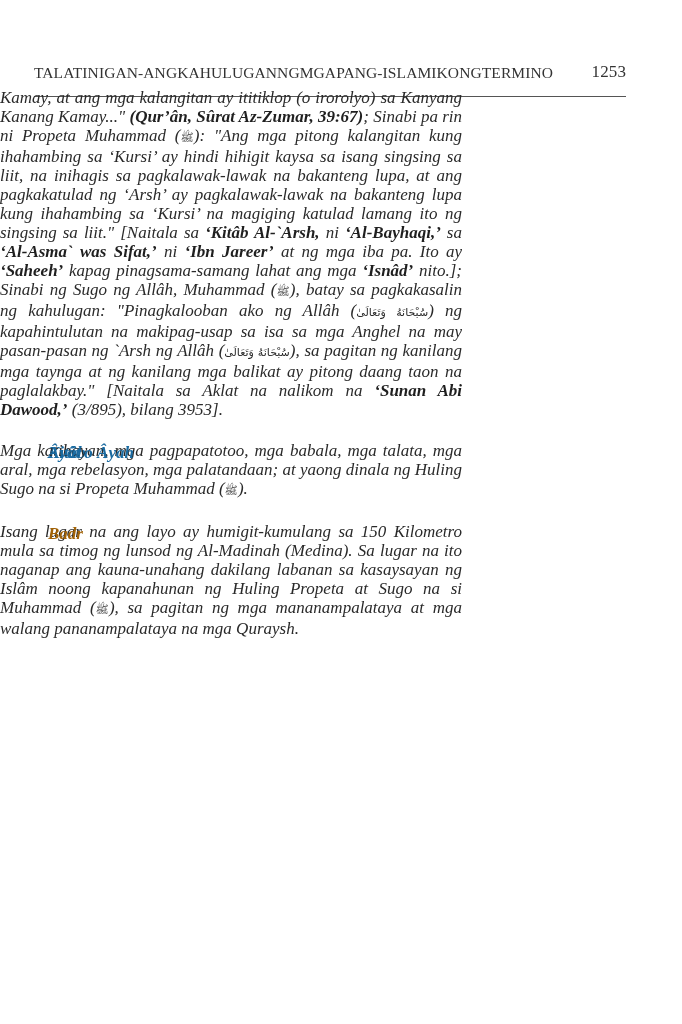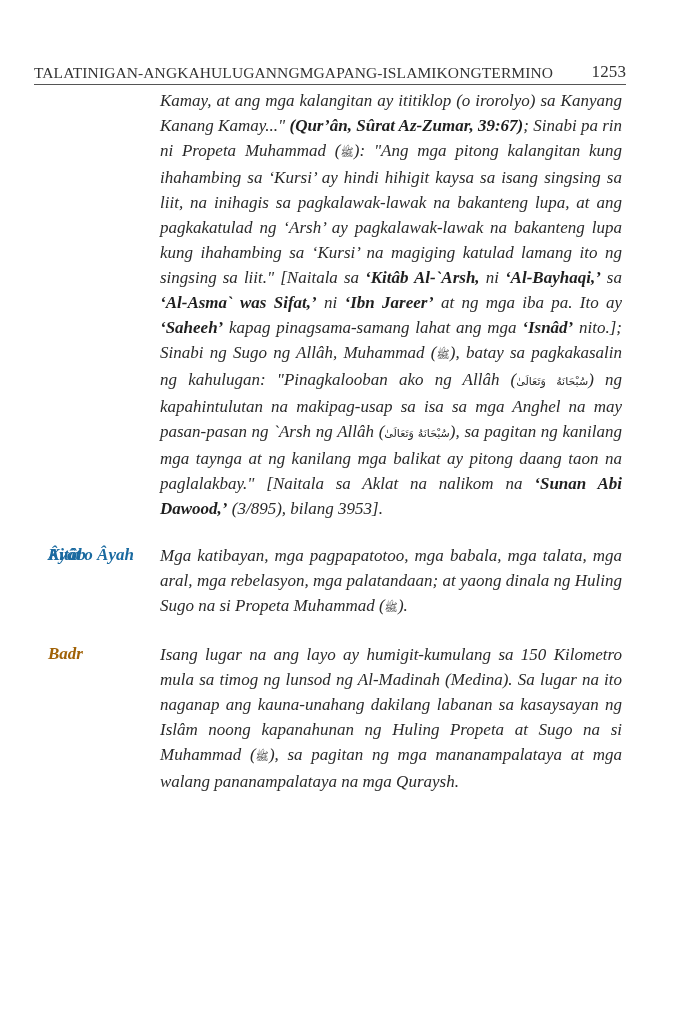--- a/index.html
+++ b/index.html
@@ -1,27 +1,27 @@
 <!DOCTYPE html>
 <html><head>
 <meta charset="utf-8">
 <style>
   html, body { margin: 0; padding: 0; background: #ffffff; }
   body { width: 682px; height: 1024px; position: relative; overflow: hidden;
          font-family: "Liberation Serif", "DejaVu Serif", serif; color: #222; }
   .header { position: absolute; left: 34px; top: 60px; width: 592px; height: 22px;
             border-bottom: 1px solid #555; display: flex; justify-content: space-between;
-            align-items: flex-end; font-size: 15.5px; letter-spacing: 0.1px; color: #333; padding-bottom: 2px; }
+            align-items: flex-end; font-size: 15.5px; letter-spacing: 0.1px; color: #333; padding-bottom: 14px; }
   .header .page-num { font-size: 17px; }
   .content { position: absolute; left: 0; top: 88px; width: 682px; }
   .entry { position: relative; margin-bottom: 22px; }
   .term { position: absolute; left: 48px; top: 2px; font-weight: bold; font-style: italic;
           color: #1a6aa0; font-size: 17px; }
-  .def { margin-left: 160px; width: 462px; font-style: italic; font-size: 17px;
-         line-height: 25px; text-align: justify; color: #2a2a2a; }
+  .def { width: 462px; font-style: italic; font-size: 17px;
+         line-height: 19px; text-align: justify; color: #2a2a2a; }
   .def b { font-weight: bold; color: #1f1f1f; }
   .ar { font-style: normal; font-family: "DejaVu Sans", sans-serif; font-size: 11px; }
 </style>
 </head>
 <body>
 
 <div class="header">
   <span>TALATINIGAN-ANGKAHULUGANNGMGAPANG-ISLAMIKONGTERMINO</span>
   <span class="page-num">1253</span>
 </div>

